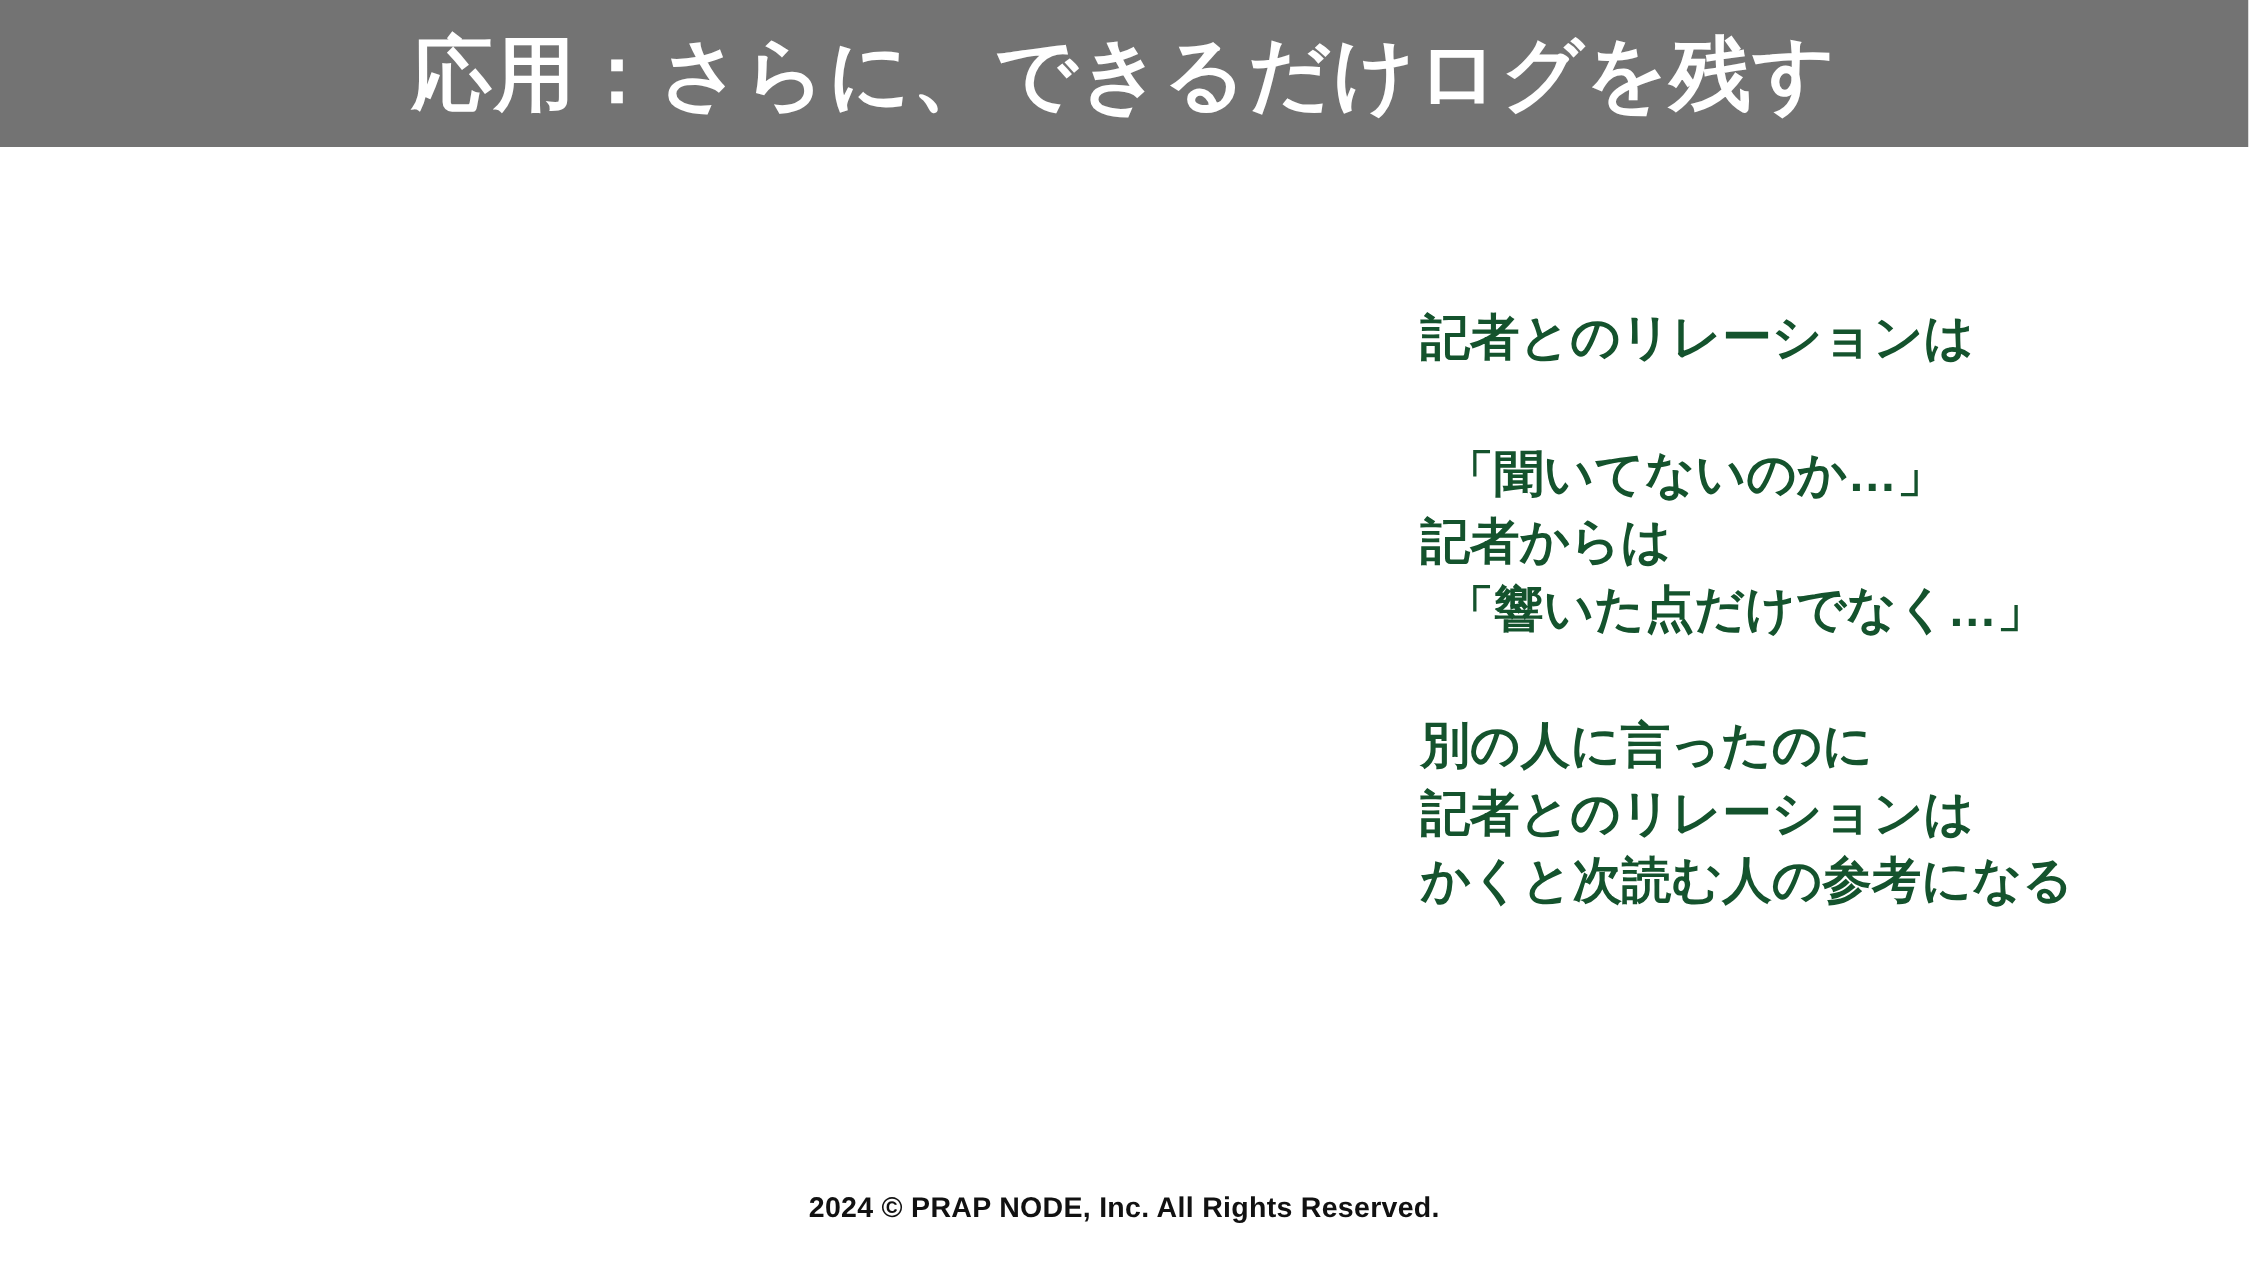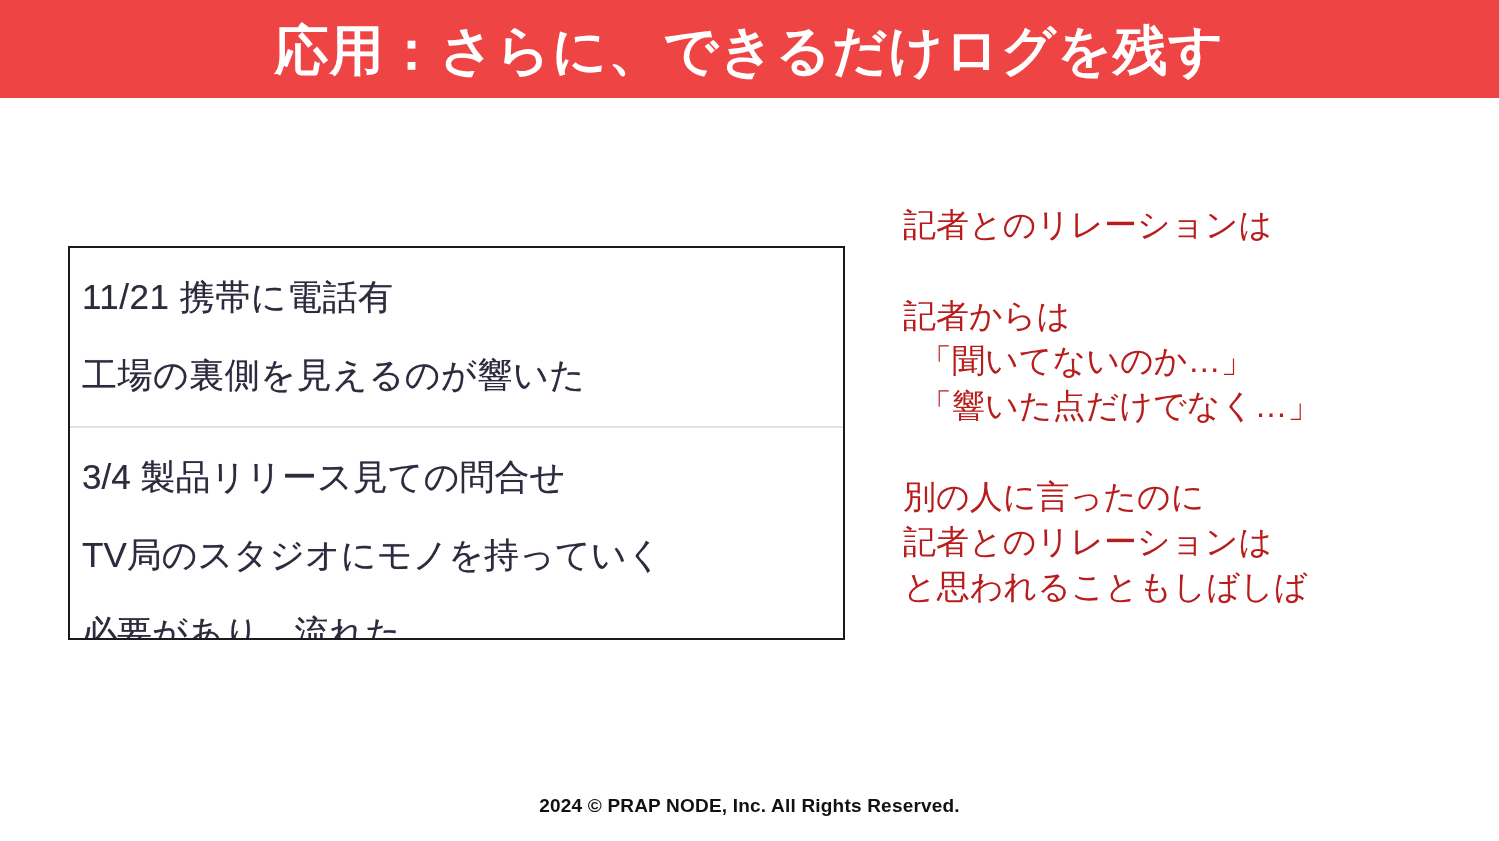--- a/index.html
+++ b/index.html
@@ -15,21 +15,21 @@
     position: relative;
   }
 
   
   .header-band {
     position: absolute;
     left: 0;
     top: 0;
     width: 1499px;
     height: 98px;
-    background: #ef4444;
+    background: #737373;
     display: flex;
     align-items: center;
     justify-content: center;
   }
   .header-title {
     color: #ffffff;
     font-size: 54px;
     font-weight: bold;
     letter-spacing: 1px;
     line-height: 1;
@@ -93,26 +93,27 @@
     top: 104px;
     width: 560px;
   }
   .note-block {
     margin: 0 0 46px 0;
   }
   .note-block:last-child {
     margin-bottom: 0;
   }
   .note-line {
-    color: #b91c1c;
+    color: #14532d;
     font-size: 33px;
-    font-weight: normal;
+    font-weight: bold;
     line-height: 45px;
     white-space: nowrap;
     letter-spacing: 0px;
+    margin-left: 44px;
   }
   .note-line.indent {
     padding-left: 16px;
   }
 
   
   .footer {
     position: absolute;
     left: 0;
     top: 795px;
@@ -129,50 +130,37 @@
 </style>
 </head>
 <body>
 
 <div class="header-band">
   <div class="header-title">応用：さらに、できるだけログを残す</div>
 </div>
 
 <div class="slide-body">
 
-  <div class="log-card">
-    <div class="log-card-inner">
-      <div class="log-entry log-entry-1">
-        <div class="log-line">11/21 携帯に電話有</div>
-        <div class="log-line">工場の裏側を見えるのが響いた</div>
-      </div>
-      <div class="log-entry log-entry-2">
-        <div class="log-line">3/4 製品リリース見ての問合せ</div>
-        <div class="log-line">TV局のスタジオにモノを持っていく</div>
-        <div class="log-line">必要があり、流れた</div>
-      </div>
-    </div>
-  </div>
 
   <div class="notes-col">
 
     <div class="note-block">
       <div class="note-line">記者とのリレーションは</div>
     </div>
 
     <div class="note-block">
+      <div class="note-line indent">「聞いてないのか…」</div>
       <div class="note-line">記者からは</div>
-      <div class="note-line indent">「聞いてないのか…」</div>
       <div class="note-line indent">「響いた点だけでなく…」</div>
     </div>
 
     <div class="note-block">
       <div class="note-line">別の人に言ったのに</div>
       <div class="note-line">記者とのリレーションは</div>
-      <div class="note-line">と思われることもしばしば</div>
+      <div class="note-line">かくと次読む人の参考になる</div>
     </div>
 
   </div>
 </div>
 
 <div class="footer">
   <span class="footer-text">2024 © PRAP NODE, Inc. All Rights Reserved.</span>
 </div>
 
 </body></html>

